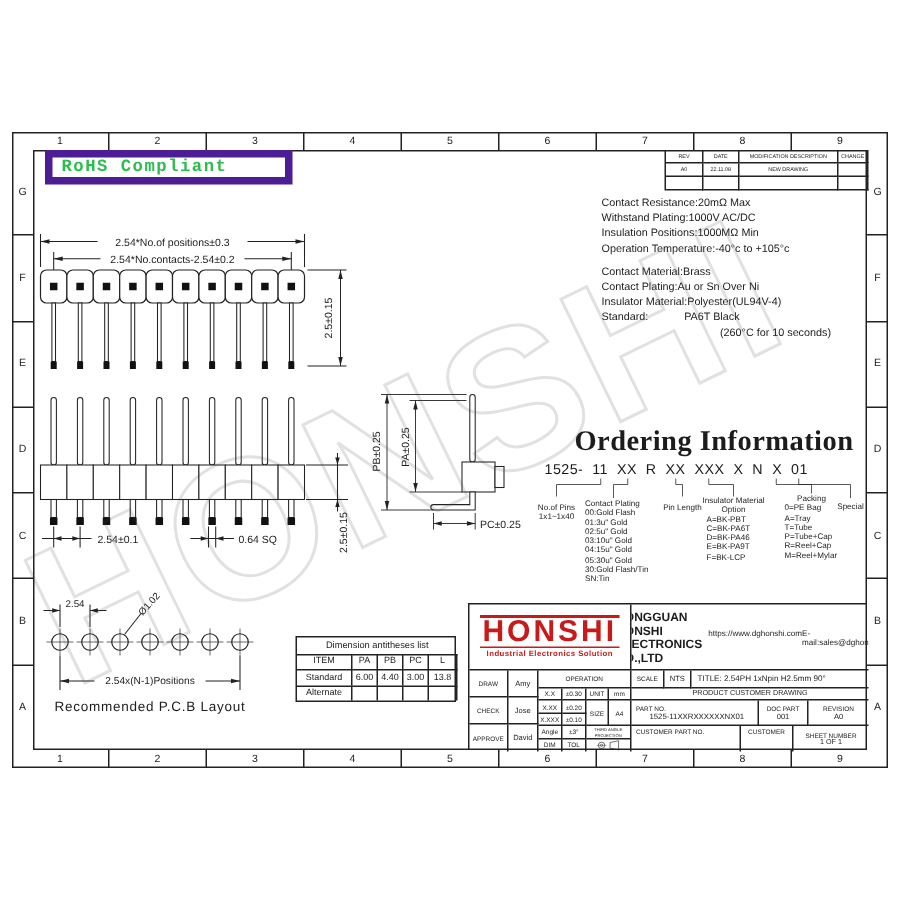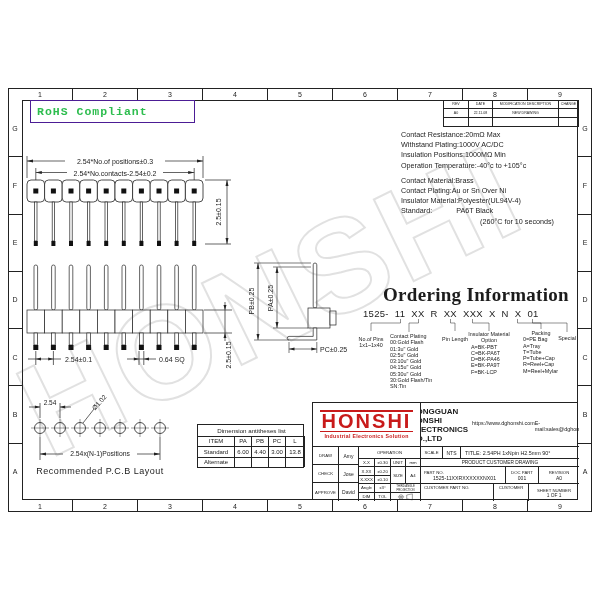--- a/index.html
+++ b/index.html
@@ -6,21 +6,21 @@
 body{width:600px;height:600px;background:#fff;font-family:"Liberation Sans",sans-serif;color:#1c1c1c}
 .page{position:relative;width:600px;height:600px;background:#fff;overflow:hidden}
 .frame{position:absolute;border:1px solid #222}
 .band{position:absolute;display:flex}
 .bc{flex:1;display:flex;align-items:center;justify-content:center;font-size:7px;color:#222}
 .band.h .bc{border-left:0.8px solid #222}
 .band.h .bc:first-child{border-left:none}
 .band.v{flex-direction:column}
 .band.v .bc{border-top:0.8px solid #222}
 .band.v .bc:first-child{border-top:none}
-.rohs{position:absolute;left:30px;top:100px;width:165px;height:23px;border:1px solid #4c1d95;color:#2dbd4e;font-family:"Liberation Mono",monospace;font-size:11.5px;font-weight:bold;display:flex;align-items:center;padding-left:6px;letter-spacing:1px}
+.rohs{position:absolute;left:30px;top:100px;width:165px;height:23px;border:5px solid #4c1d95;color:#2dbd4e;font-family:"Liberation Mono",monospace;font-size:11.5px;font-weight:bold;display:flex;align-items:center;padding-left:6px;letter-spacing:1px}
 .rt{position:absolute;left:443px;top:100px;width:135px;height:27px;display:grid;grid-template-columns:25px 24px 66px 20px;grid-auto-rows:9px;font-size:3.6px;border-left:0.6px solid #222}
 .rt .c{border-right:0.6px solid #222;border-bottom:0.6px solid #222;display:flex;align-items:center;justify-content:center;overflow:hidden;white-space:nowrap}
 .specs{position:absolute;left:401px;top:130px;width:178px;font-size:7.2px;line-height:10.2px}
 .spec-line{white-space:pre}
 .gap6{height:5px}
 .ord-title{position:absolute;left:383px;top:284px;font-family:"Liberation Serif",serif;font-weight:bold;font-size:19px;letter-spacing:0.3px}
 .ord-code{position:absolute;left:363px;top:308px;display:flex;gap:6px;font-weight:normal;font-size:9.5px;letter-spacing:0.3px}
 .leg{position:absolute;font-size:5.4px;line-height:6.3px;text-align:center}
 .leg .opts{text-align:left}
 .dimtab{position:absolute;left:197px;top:424px;width:107px;display:grid;grid-template-columns:37px 17px 17px 17px 19px;border:0.9px solid #222;font-size:6px;background:#fff}

